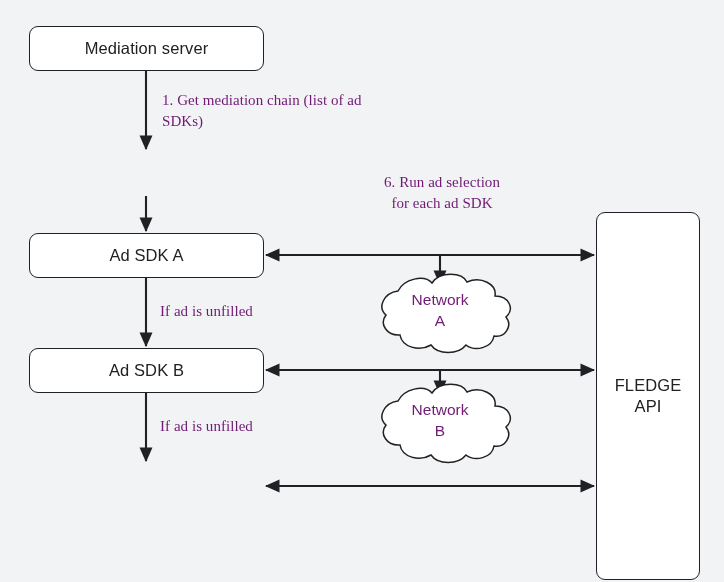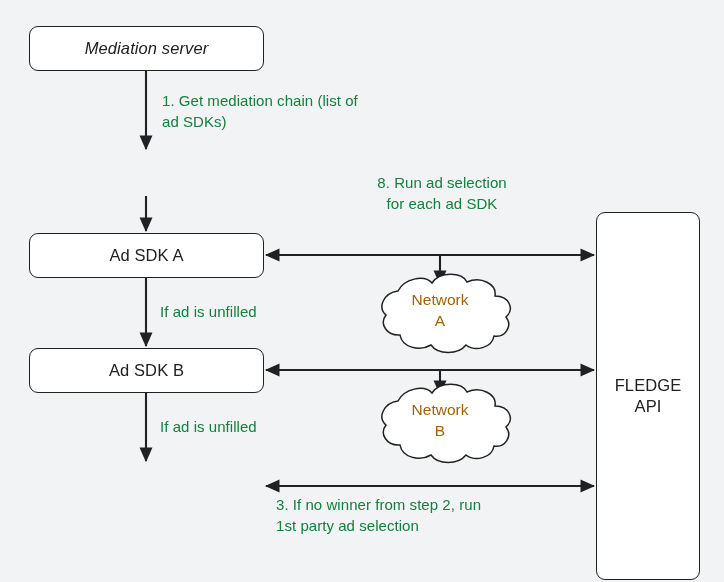--- a/index.html
+++ b/index.html
@@ -45,44 +45,45 @@
     width: 235px;
     height: 45px;
   }
   #node-fledge {
     left: 596px;
     top: 212px;
     width: 104px;
     height: 368px;
     font-size: 16.5px;
   }
-  #node-mediation-server { top: 26px; font-style: italic; }
+  #node-mediation-server { top: 26px; }
   #node-mediation-sdk    { top: 151px; }
   #node-ad-sdk-a         { top: 233px; }
   #node-ad-sdk-b         { top: 348px; }
   #node-first-party-ad   { top: 463px; }
 
   .edge-label {
     position: absolute;
-    color: #15803d;
+    color: #701a75;
     font-size: 15px;
     line-height: 1.42;
     letter-spacing: 0.05px;
     white-space: pre-line;
+    font-family: Liberation Serif, serif;
   }
   #label-step1 { left: 162px; top: 90px;  width: 215px; }
   #label-step2 { left: 352px; top: 172px; width: 180px; text-align: center; }
   #label-step3 { left: 276px; top: 494px; width: 210px; }
   #label-unfilled-a { left: 160px; top: 301px; }
   #label-unfilled-b { left: 160px; top: 416px; }
 
   .cloud-label {
     position: absolute;
     text-align: center;
-    color: #a16207;
+    color: #701a75;
     font-size: 15.5px;
     line-height: 1.35;
     white-space: pre-line;
     pointer-events: none;
   }
   #cloud-label-a { left: 385px; top: 290px; width: 110px; }
   #cloud-label-b { left: 385px; top: 400px; width: 110px; }
 </style>
 </head>
 <body>
@@ -163,22 +164,21 @@
   </div>
 
   <div class="cloud-label" id="cloud-label-a">Network
 A</div>
 
   <div class="cloud-label" id="cloud-label-b">Network
 B</div>
 
   <div class="edge-label" id="label-step1">1. Get mediation chain (list of ad SDKs)</div>
 
-  <div class="edge-label" id="label-step2">8. Run ad selection
+  <div class="edge-label" id="label-step2">6. Run ad selection
 for each ad SDK</div>
 
-  <div class="edge-label" id="label-step3">3. If no winner from step 2, run 1st party ad selection</div>
 
   <div class="edge-label" id="label-unfilled-a">If ad is unfilled</div>
 
   <div class="edge-label" id="label-unfilled-b">If ad is unfilled</div>
 
 </div>
 
 </body></html>

